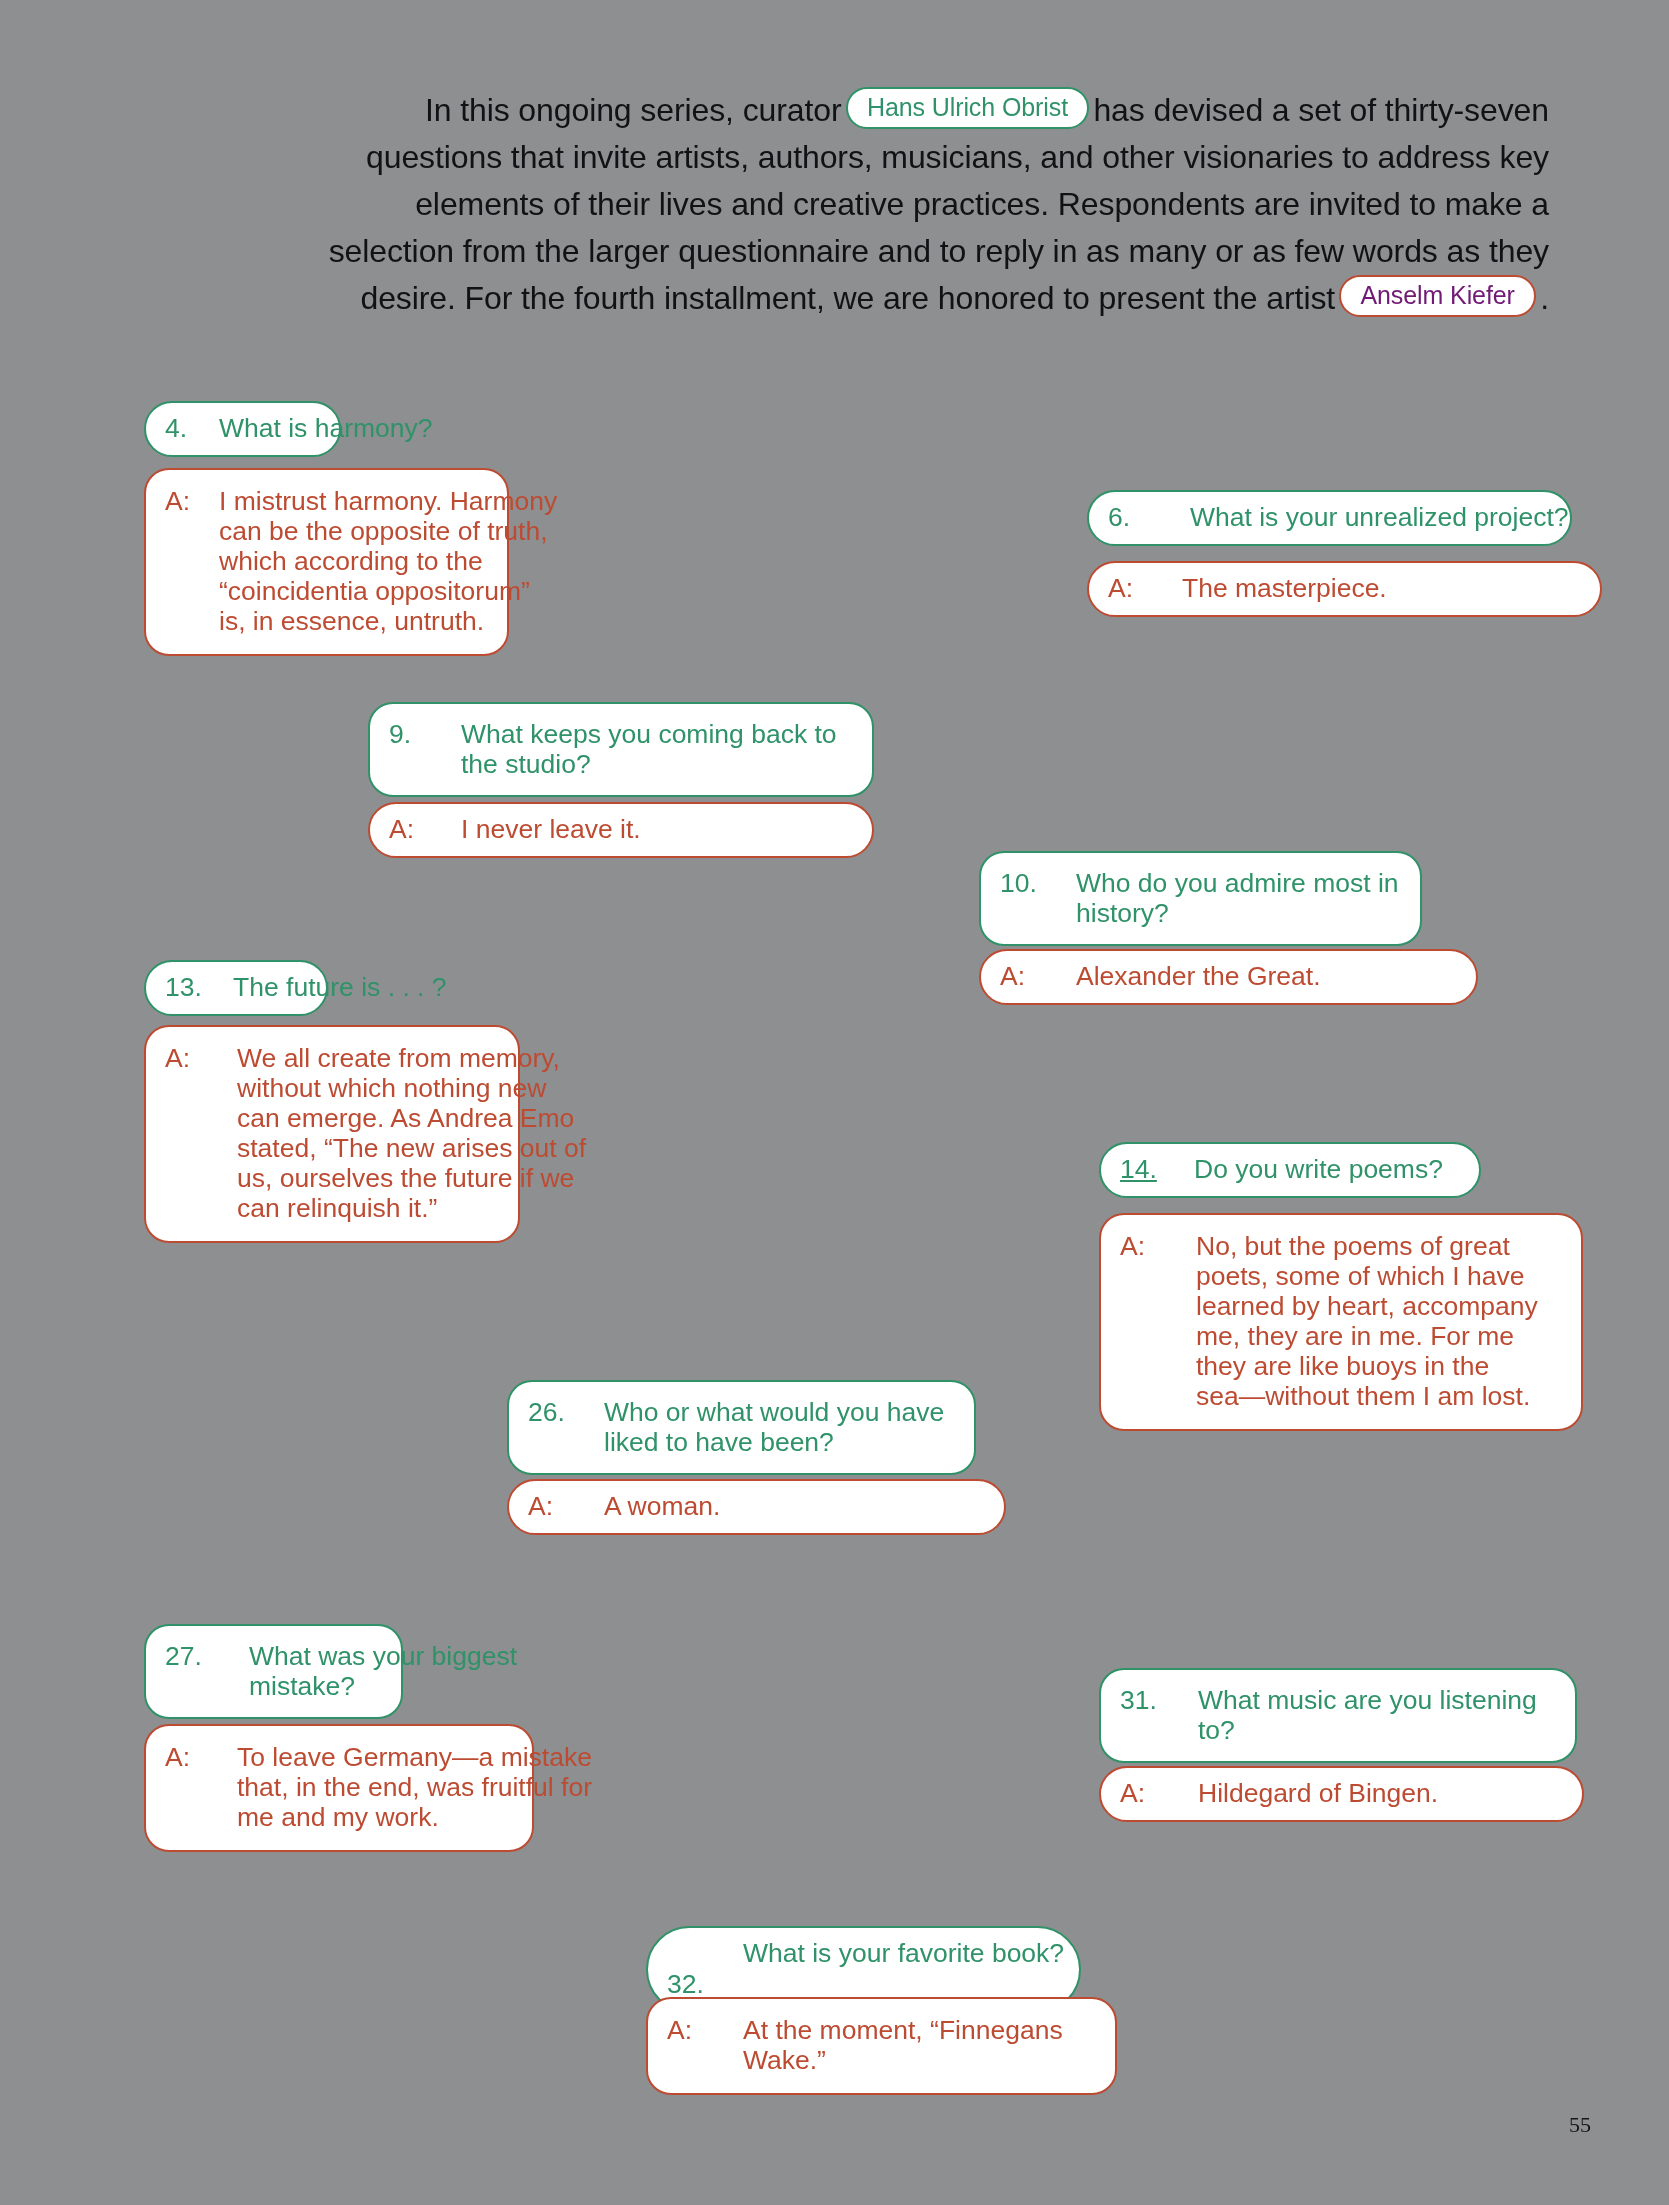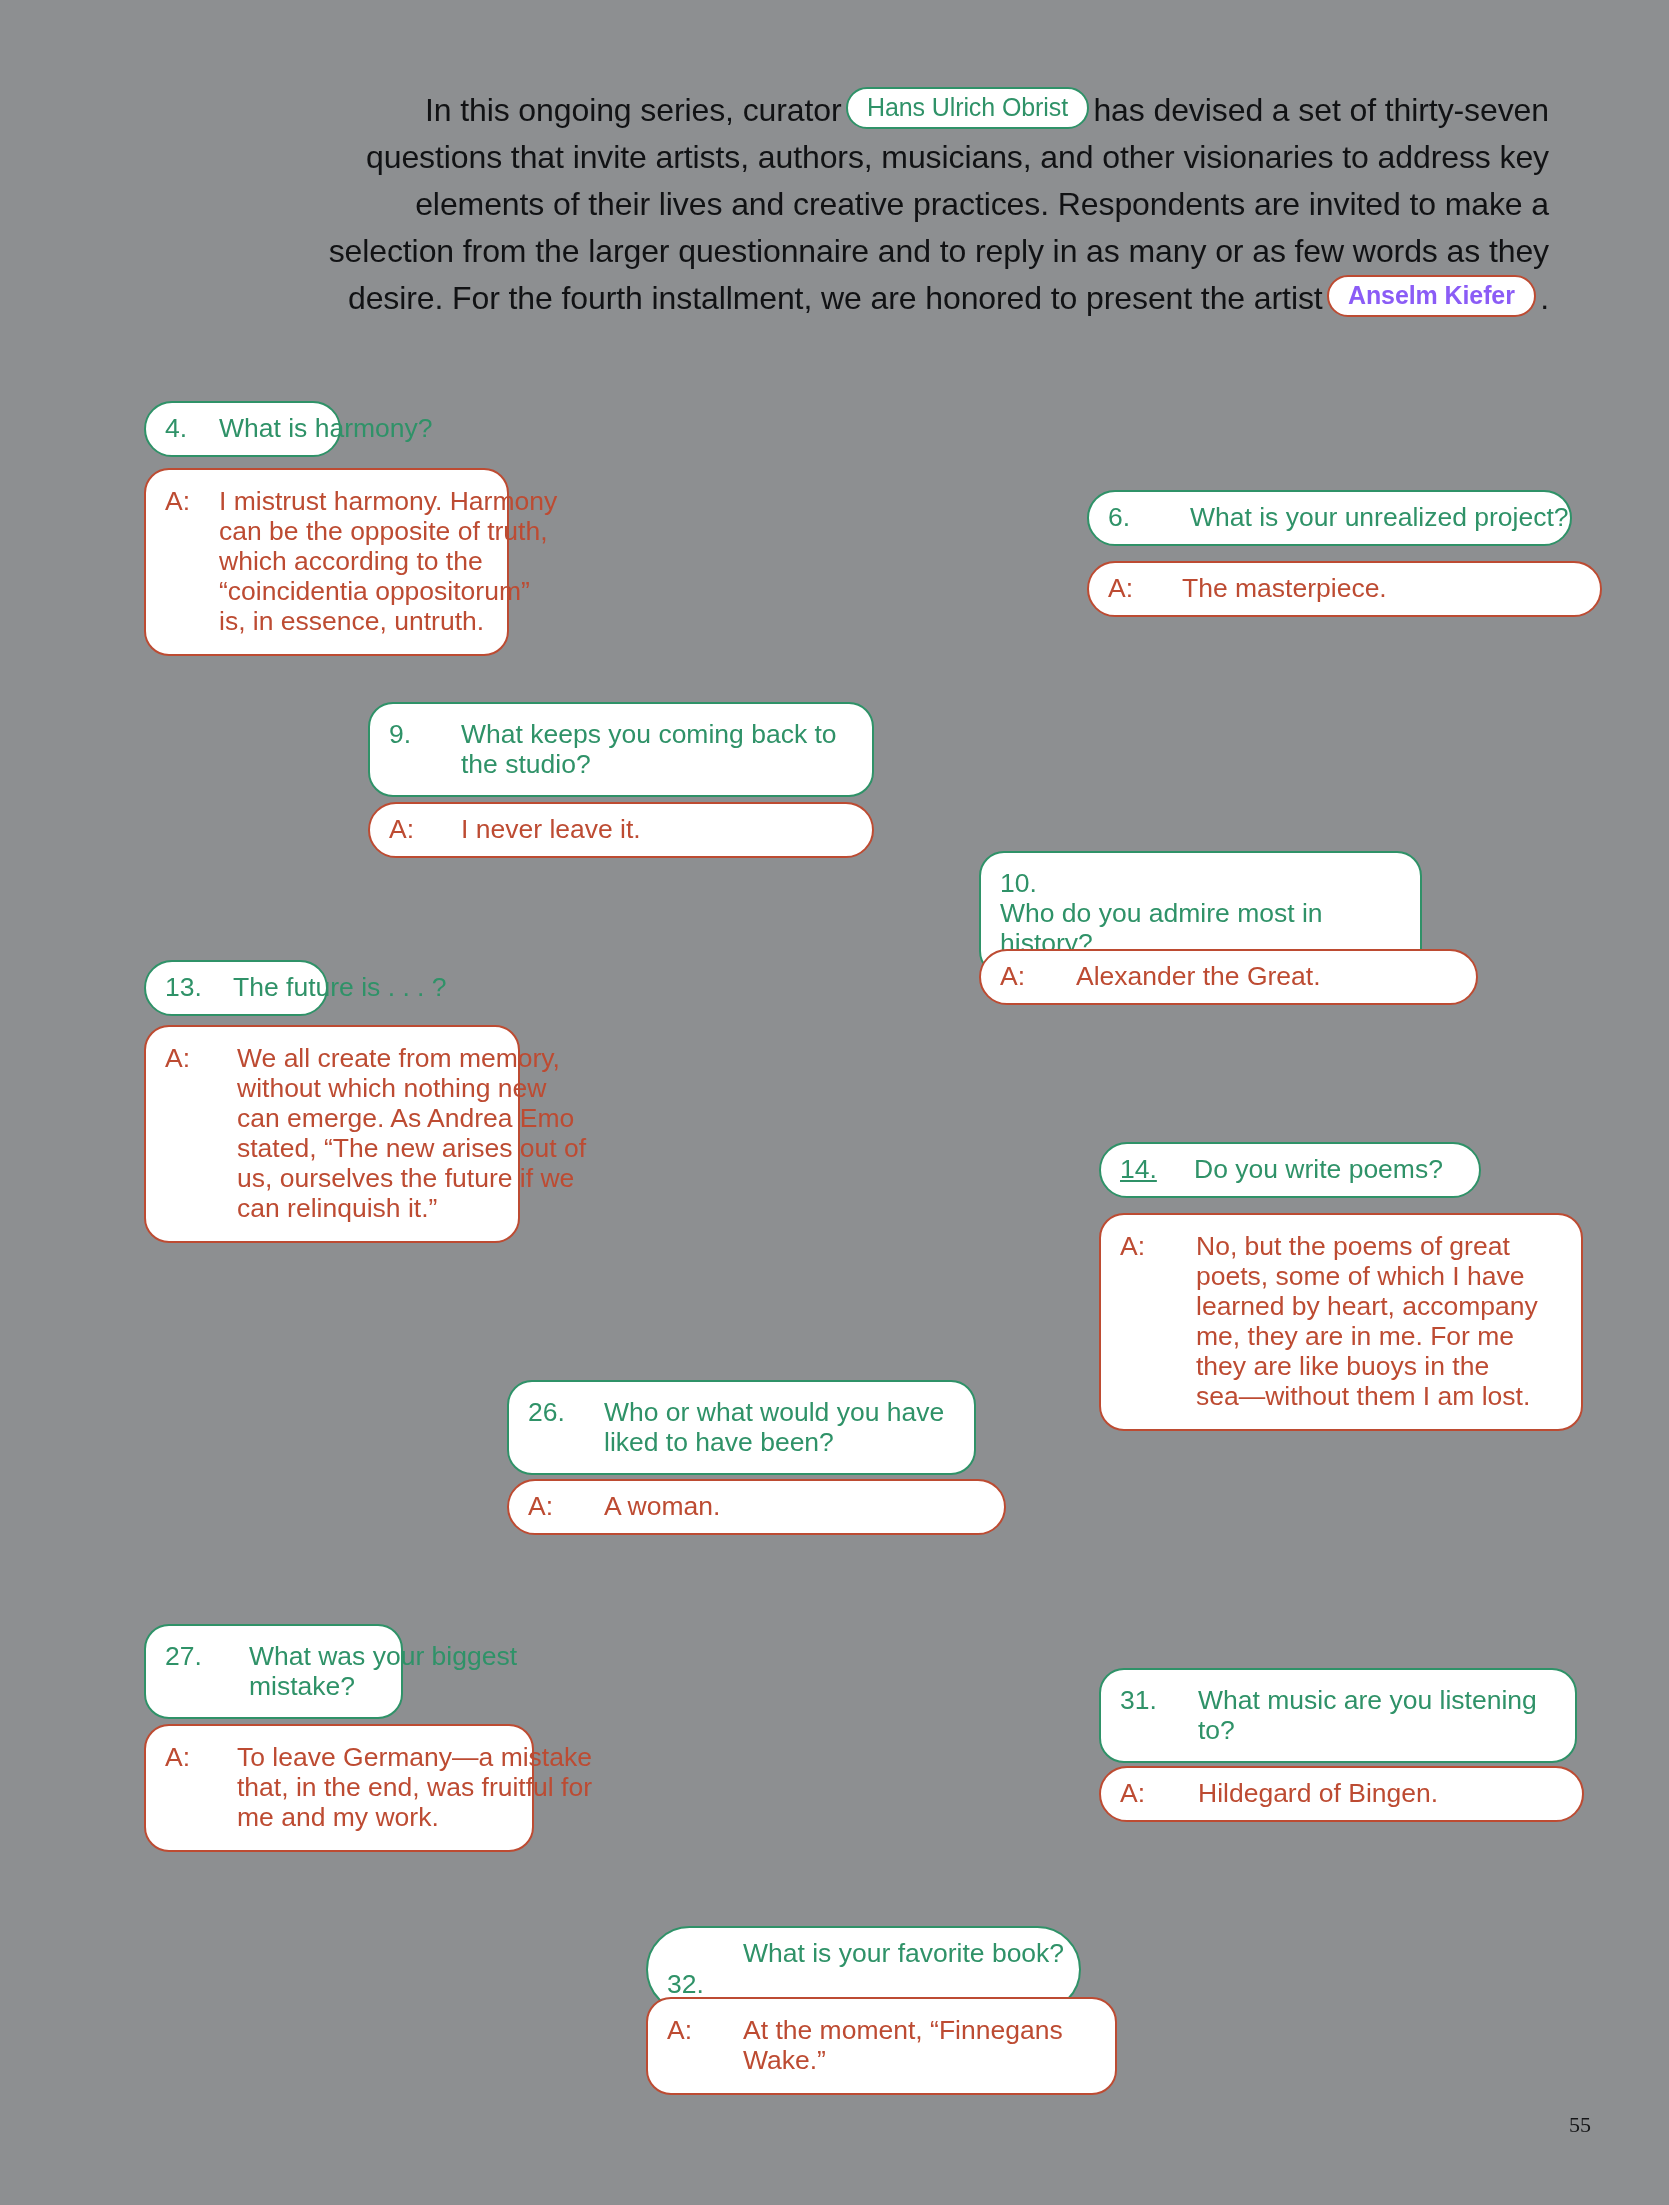--- a/index.html
+++ b/index.html
@@ -43,22 +43,21 @@
     margin: 0 4.4px;
     position: relative;
     top: -2.9px;
   }
   .inline-pill.green {
     border: 2.2px solid #2f9268;
     color: #2f9268;
   }
   .inline-pill.red {
     border: 2.2px solid #bd4b32;
-    color: #8b5cf6;
-    font-weight: bold;
+    color: #701a75;
   }
 
   
   .bubble {
     position: absolute;
     background: #ffffff;
     box-sizing: border-box;
     display: flex;
     align-items: flex-start;
   }
@@ -147,21 +146,21 @@
   </span>
 </div>
 
 <div class="bubble a r-pill t36" style="left:368px; top:802px; width:506px; padding:10.3px 0 11.8px 19px;">
   <span class="lead" style="width:72px;">A:</span>
   <span class="body">
     <span class="l">I never leave it.</span>
   </span>
 </div>
 
-<div class="bubble q r-soft t36" style="left:979px; top:851px; width:443px; padding:14.7px 0 16px 19px;flex-direction:column;">
+<div class="bubble q r-soft t36" style="left:979px; top:851px; width:443px; padding:14.7px 0 16px 19px;">
   <span class="lead" style="width:76px;">10.</span>
   <span class="body">
     <span class="l">Who do you admire most in</span>
     <span class="l">history?</span>
   </span>
 </div>
 
 <div class="bubble a r-pill t36" style="left:979px; top:949px; width:499px; padding:10.3px 0 11.8px 19px;">
   <span class="lead" style="width:76px;">A:</span>
   <span class="body">

